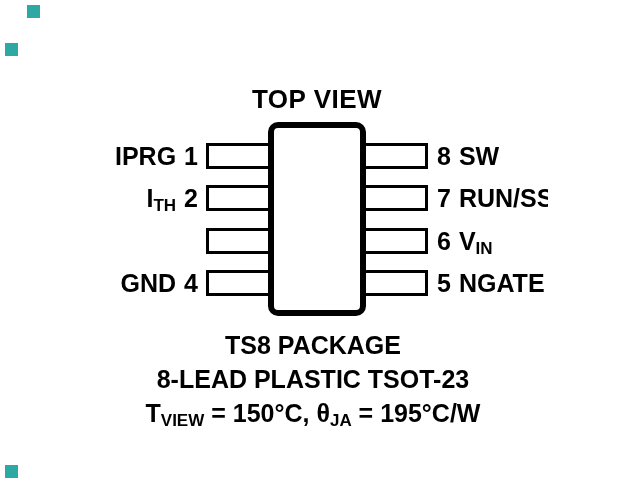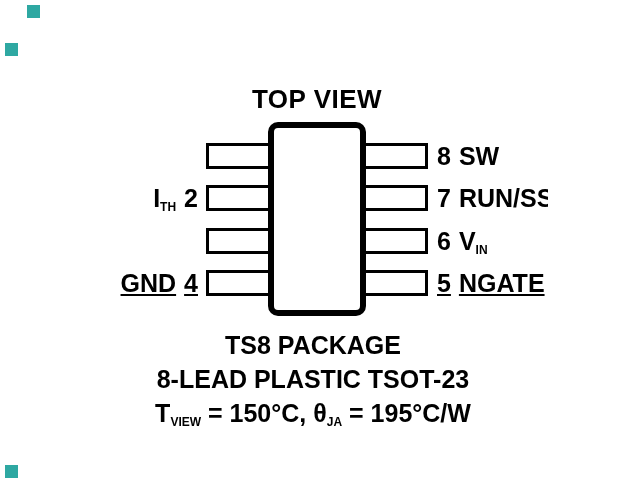--- a/index.html
+++ b/index.html
@@ -57,36 +57,36 @@
     border: 3px solid var(--color-ink, #000);
     background: var(--color-background, #fff);
     z-index: 1;
   }
   .pin-rect.left  { left: 206px; }
   .pin-rect.right { left: 360px; }
 
   .r0 { top: 143px; }
   .r1 { top: 185px; }
   .r2 { top: 228px; }
-  .r3 { top: 270px; text-decoration: underline; }
+  .r3 { top: 270px; }
 
   .pin-label {
     position: absolute;
     height: 26px;
     line-height: 26px;
     font-size: 25px;
     font-weight: bold;
     white-space: nowrap;
     z-index: 3;
   }
   .pin-label.left  { left: 0; width: 198px; text-align: right; }
   .pin-label.right { left: 437px; text-align: left; }
 
   .sb {
-    font-size: 12px;
+    font-size: 17px;
     vertical-align: -4px;
     font-weight: bold;
   }
   .pin-num   { margin-left: 8px; }
   .pin-name2 { margin-left: 8px; }
 
   .captions {
     position: absolute;
     top: 328px;
     left: 63px;
@@ -105,20 +105,21 @@
   <div class="marker m1"></div>
   <div class="marker m2"></div>
   <div class="marker m3"></div>
   <div class="marker m4"></div>
 
   <div class="title">TOP VIEW</div>
 
   <div class="chip"></div>
 
   <div class="pin-rect left r0"></div>
+  <div class="pin-label left r0"><span>IPRG</span><span class="sb"></span><span class="pin-num">1</span></div>
 
   <div class="pin-rect left r1"></div>
   <div class="pin-label left r1"><span>I</span><span class="sb">TH</span><span class="pin-num">2</span></div>
 
   <div class="pin-rect left r2"></div>
 
   <div class="pin-rect left r3"></div>
   <div class="pin-label left r3"><span>GND</span><span class="sb"></span><span class="pin-num">4</span></div>
 
   <div class="pin-rect right r0"></div>

